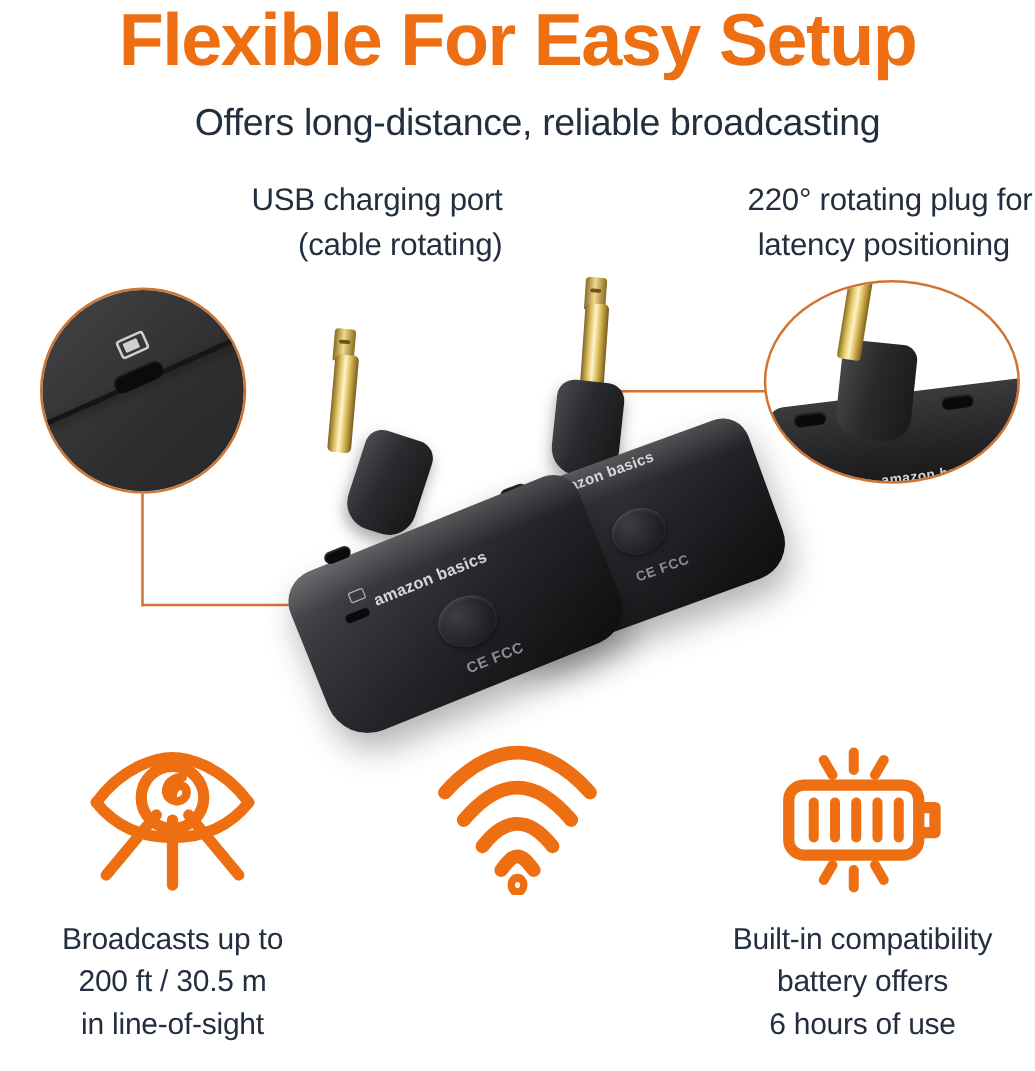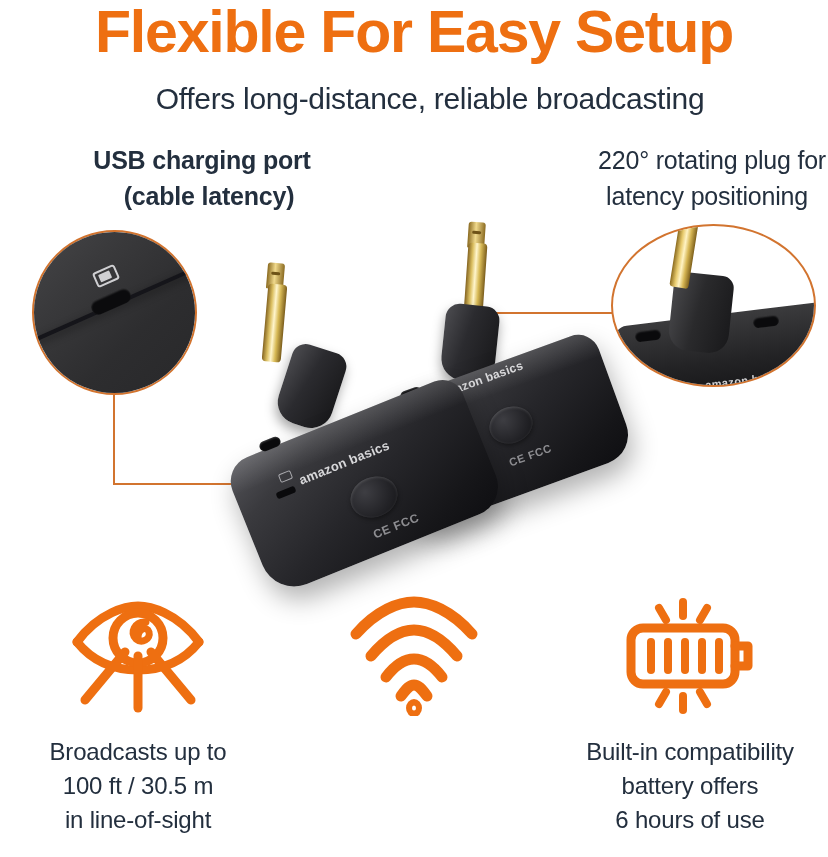--- a/index.html
+++ b/index.html
@@ -36,21 +36,21 @@
 
   
   .callout-label {
     position:absolute;
     font-size:25px;
     line-height:1.42;
     font-weight:400;
     color:#232f3e;
     letter-spacing:-0.2px;
   }
-  .callout-left  { left:2px;  top:143px; width:400px; text-align:center;font-weight:bold; }
+  .callout-left  { left:2px;  top:143px; width:400px; text-align:right; }
   .callout-right { right:2px; top:143px; width:420px; text-align:right; }
   .callout-right .l2 { display:block; padding-right:18px; }
   .callout-left  .l2 { display:block; padding-left:14px; }
 
   
   .scene { position:absolute; left:0; top:225px; width:828px; height:360px; }
   .leader-line-h, .leader-line-v { position:absolute; background:#d2742f; }
   .leader-line-h { height:2px; }
   .leader-line-v { width:2px; }
   .leader-dot {
@@ -209,21 +209,21 @@
 </head>
 <body>
 
 <div class="page">
 
   <div class="headline">Flexible For Easy Setup</div>
   <div class="subhead">Offers long-distance, reliable broadcasting</div>
 
   <div class="callout-label callout-left">
     <span class="l1">USB charging port</span>
-    <span class="l2">(cable latency)</span>
+    <span class="l2">(cable rotating)</span>
   </div>
   <div class="callout-label callout-right">
     <span class="l1">220° rotating plug for</span>
     <span class="l2">latency positioning</span>
   </div>
 
   <div class="scene">
 
     <div class="leader-line-v" style="left:113px; top:170px; height:90px;"></div>
     <div class="leader-line-h" style="left:113px; top:258px; width:165px;"></div>
@@ -293,21 +293,21 @@
           <path d="M14 46 C30 66, 52 74, 75 74 C98 74, 120 66, 136 46"></path>
           <circle cx="75" cy="42" r="25"></circle>
           <path d="M75 42 C75 32, 84 30, 86 36 C88 43, 79 48, 73 43 C66 37, 72 25, 83 26" stroke-width="7"></path>
           <path d="M75 60 L75 112"></path>
           <path d="M62 56 L22 104"></path>
           <path d="M88 56 L128 104"></path>
         </svg>
       </div>
       <div class="ftext">
         <div>Broadcasts up to</div>
-        <div>100 ft / 30.5 m</div>
+        <div>200 ft / 30.5 m</div>
         <div>in line-of-sight</div>
       </div>
     </div>
 
     <div class="feature">
       <div class="ficon">
         <svg width="150" height="120" viewBox="0 0 150 120" fill="none" stroke="#ee6f11" stroke-width="11" stroke-linecap="round">
           <path d="M17 38 C38 14, 60 6, 75 6 C90 6, 112 14, 133 38"></path>
           <path d="M32 60 C48 41, 62 34, 75 34 C88 34, 102 41, 118 60"></path>
           <path d="M47 81 C57 68, 66 63, 75 63 C84 63, 93 68, 103 81"></path>

